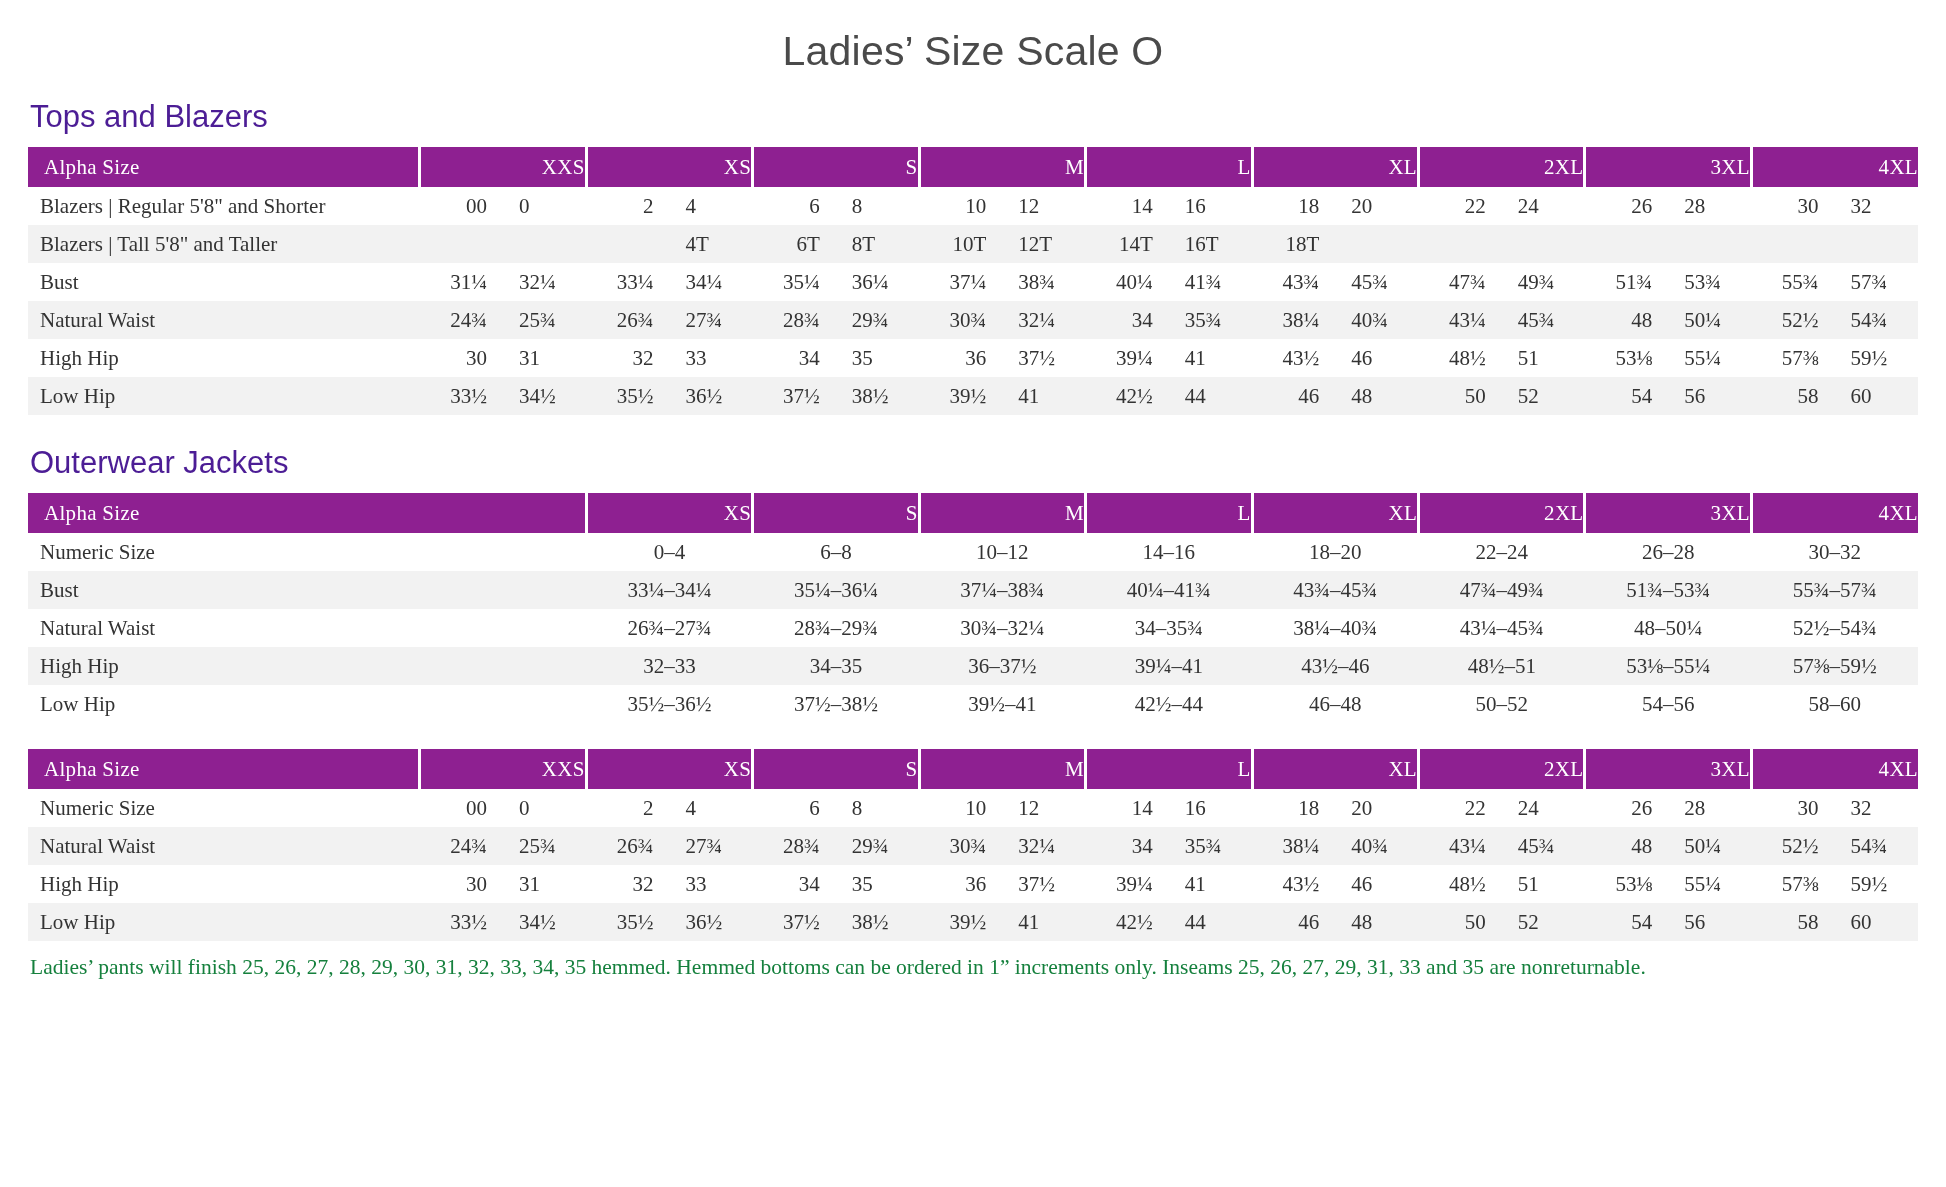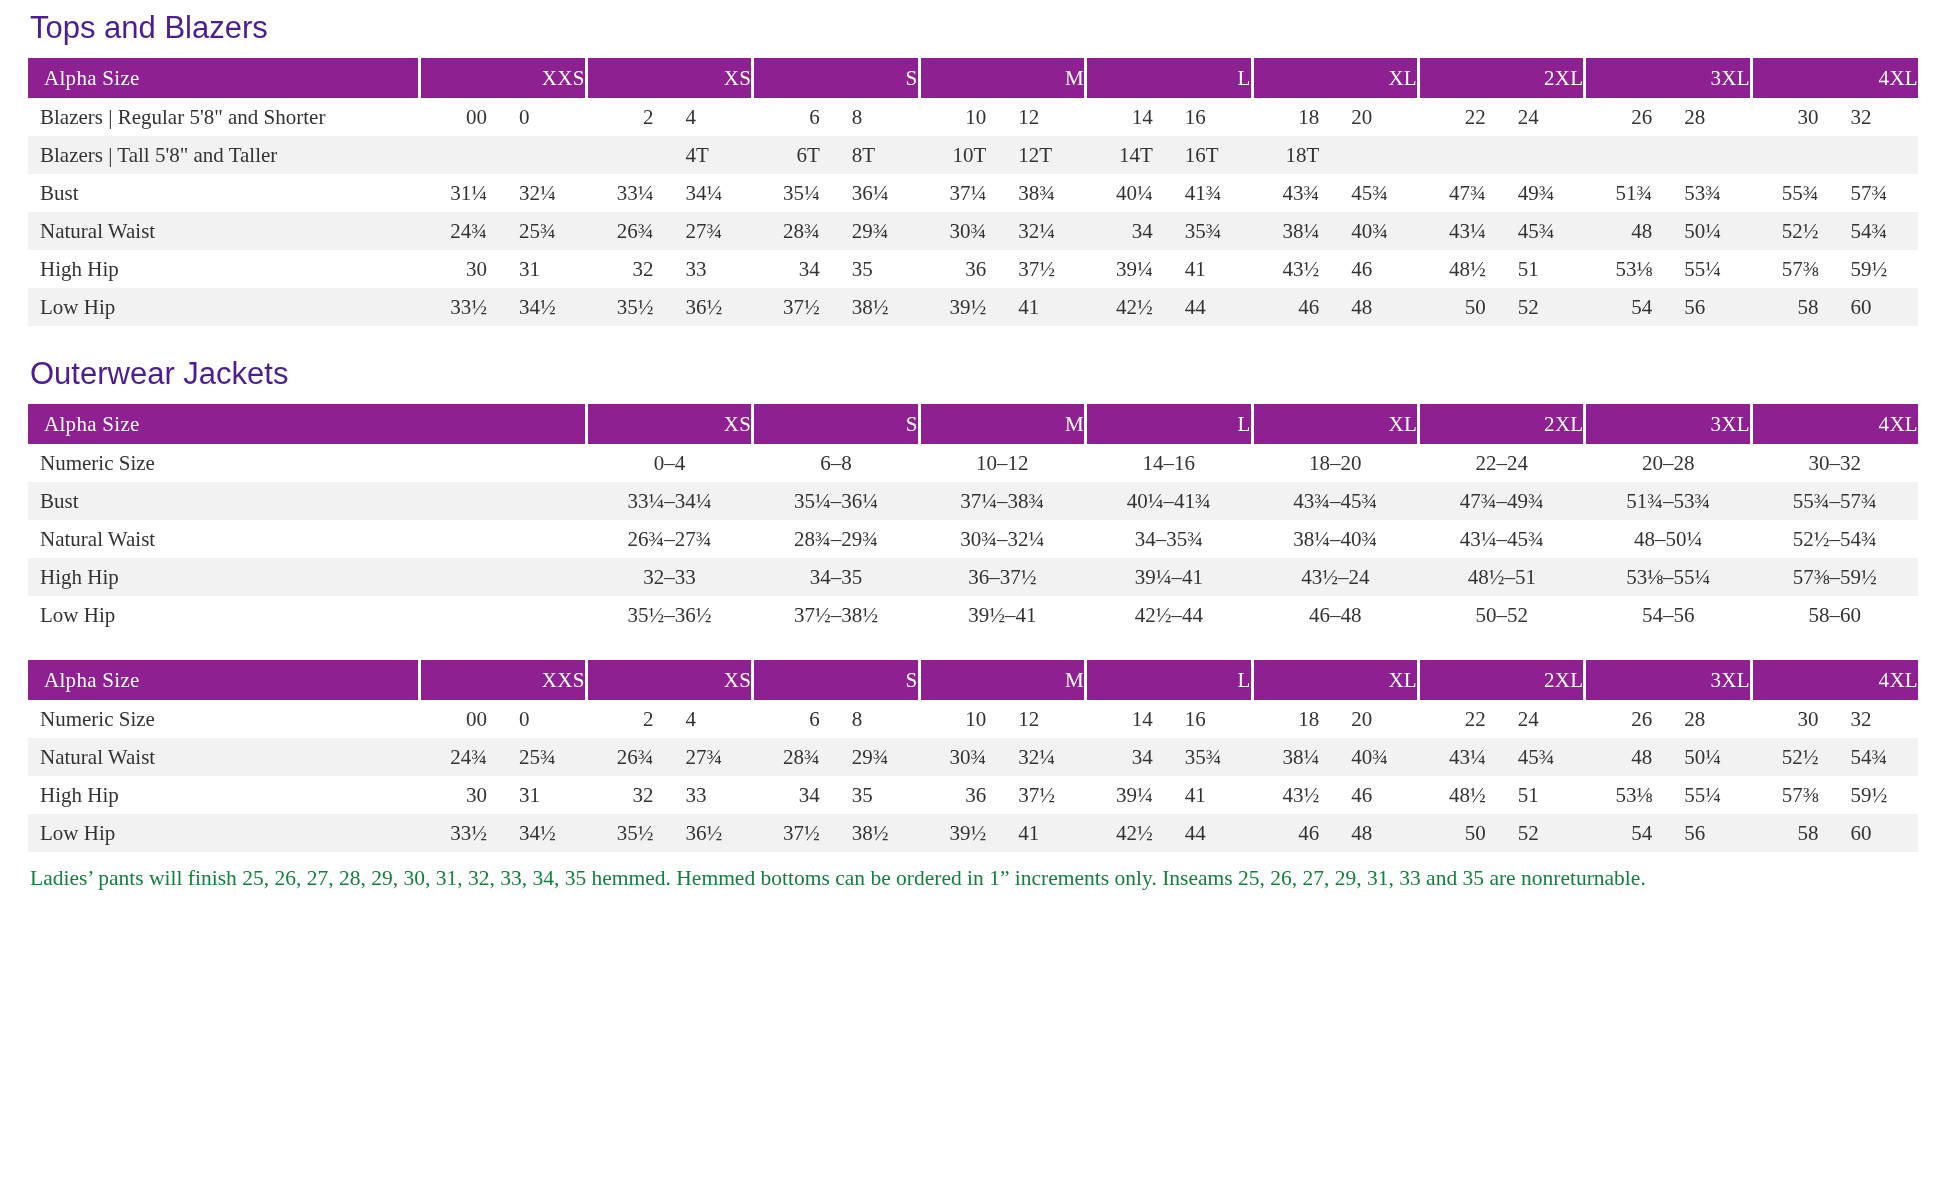--- a/index.html
+++ b/index.html
@@ -91,20 +91,21 @@
     color: #15803d;
     margin-top: 14px;
     margin-left: 2px;
   }
 </style>
 </head>
 <body>
 
 <div class="page">
 
+  <div class="doc-title">Ladies’ Size Scale O</div>
 
   <div class="section-title">Tops and Blazers</div>
   <table>
     <colgroup>
       <col style="width:320px">
         <col style="width:68px">
         <col style="width:68px">
       <col style="width:68px">
         <col style="width:68px">
         <col style="width:68px">
@@ -296,21 +297,21 @@
     </thead>
     <tbody>
       <tr>
         <td class="label">Numeric Size</td>
         <td class="single">0–4</td>
         <td class="single">6–8</td>
         <td class="single">10–12</td>
         <td class="single">14–16</td>
         <td class="single">18–20</td>
         <td class="single">22–24</td>
-        <td class="single">20–28</td>
+        <td class="single">26–28</td>
         <td class="single">30–32</td>
       </tr>
       <tr class="alt">
         <td class="label">Bust</td>
         <td class="single">33¼–34¼</td>
         <td class="single">35¼–36¼</td>
         <td class="single">37¼–38¾</td>
         <td class="single">40¼–41¾</td>
         <td class="single">43¾–45¾</td>
         <td class="single">47¾–49¾</td>
@@ -327,21 +328,21 @@
         <td class="single">43¼–45¾</td>
         <td class="single">48–50¼</td>
         <td class="single">52½–54¾</td>
       </tr>
       <tr class="alt">
         <td class="label">High Hip</td>
         <td class="single">32–33</td>
         <td class="single">34–35</td>
         <td class="single">36–37½</td>
         <td class="single">39¼–41</td>
-        <td class="single">43½–24</td>
+        <td class="single">43½–46</td>
         <td class="single">48½–51</td>
         <td class="single">53⅛–55¼</td>
         <td class="single">57⅜–59½</td>
       </tr>
       <tr>
         <td class="label">Low Hip</td>
         <td class="single">35½–36½</td>
         <td class="single">37½–38½</td>
         <td class="single">39½–41</td>
         <td class="single">42½–44</td>

